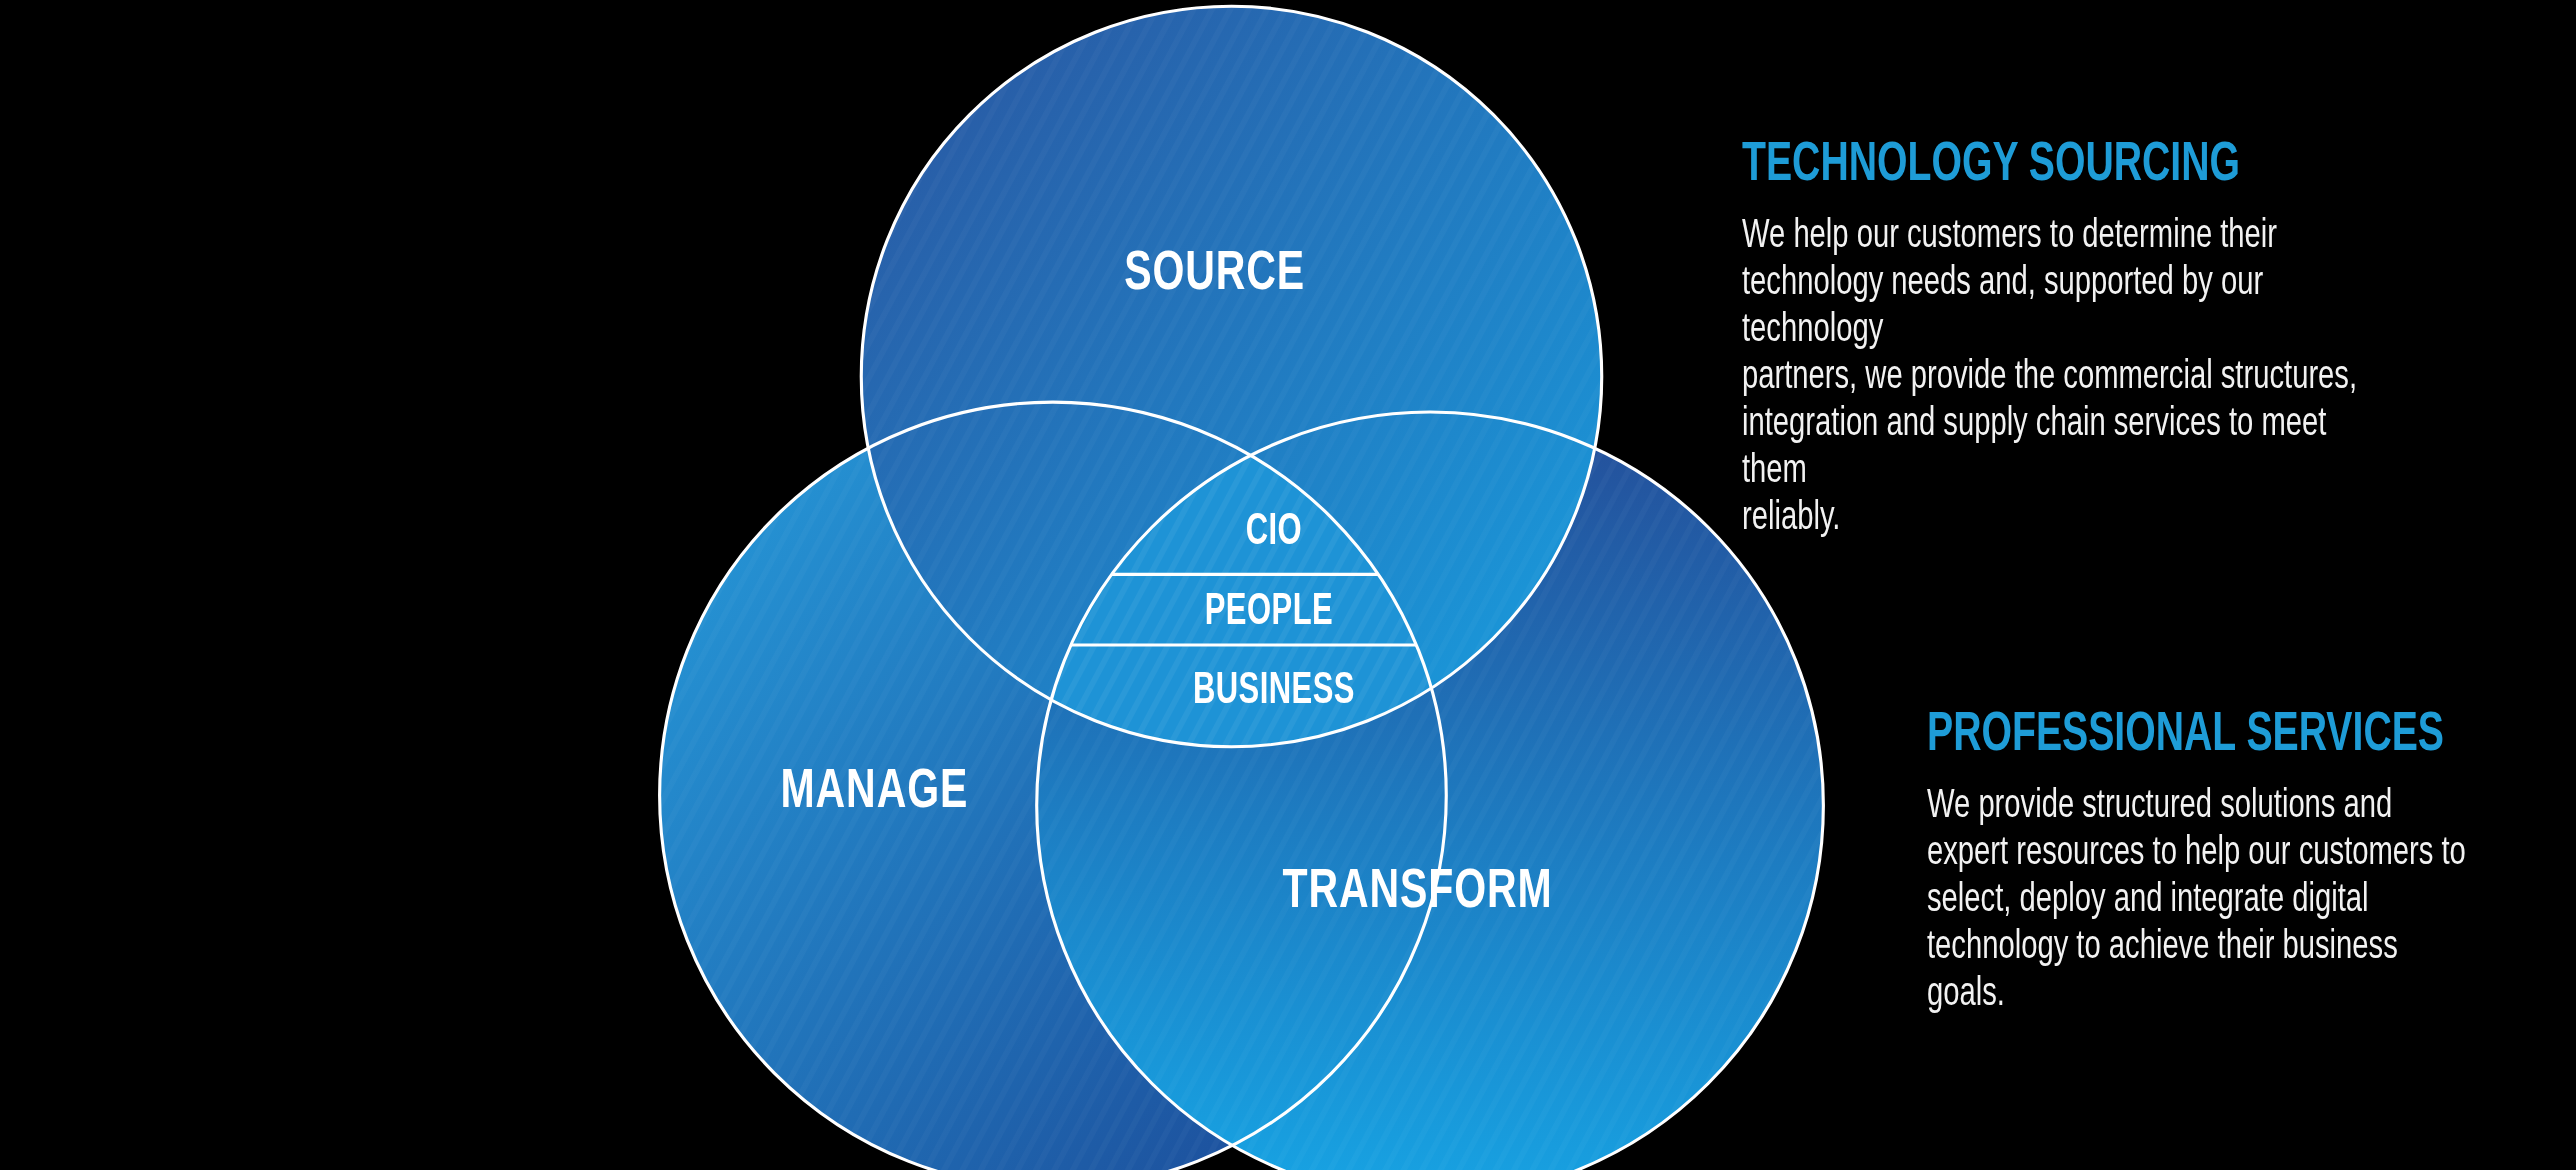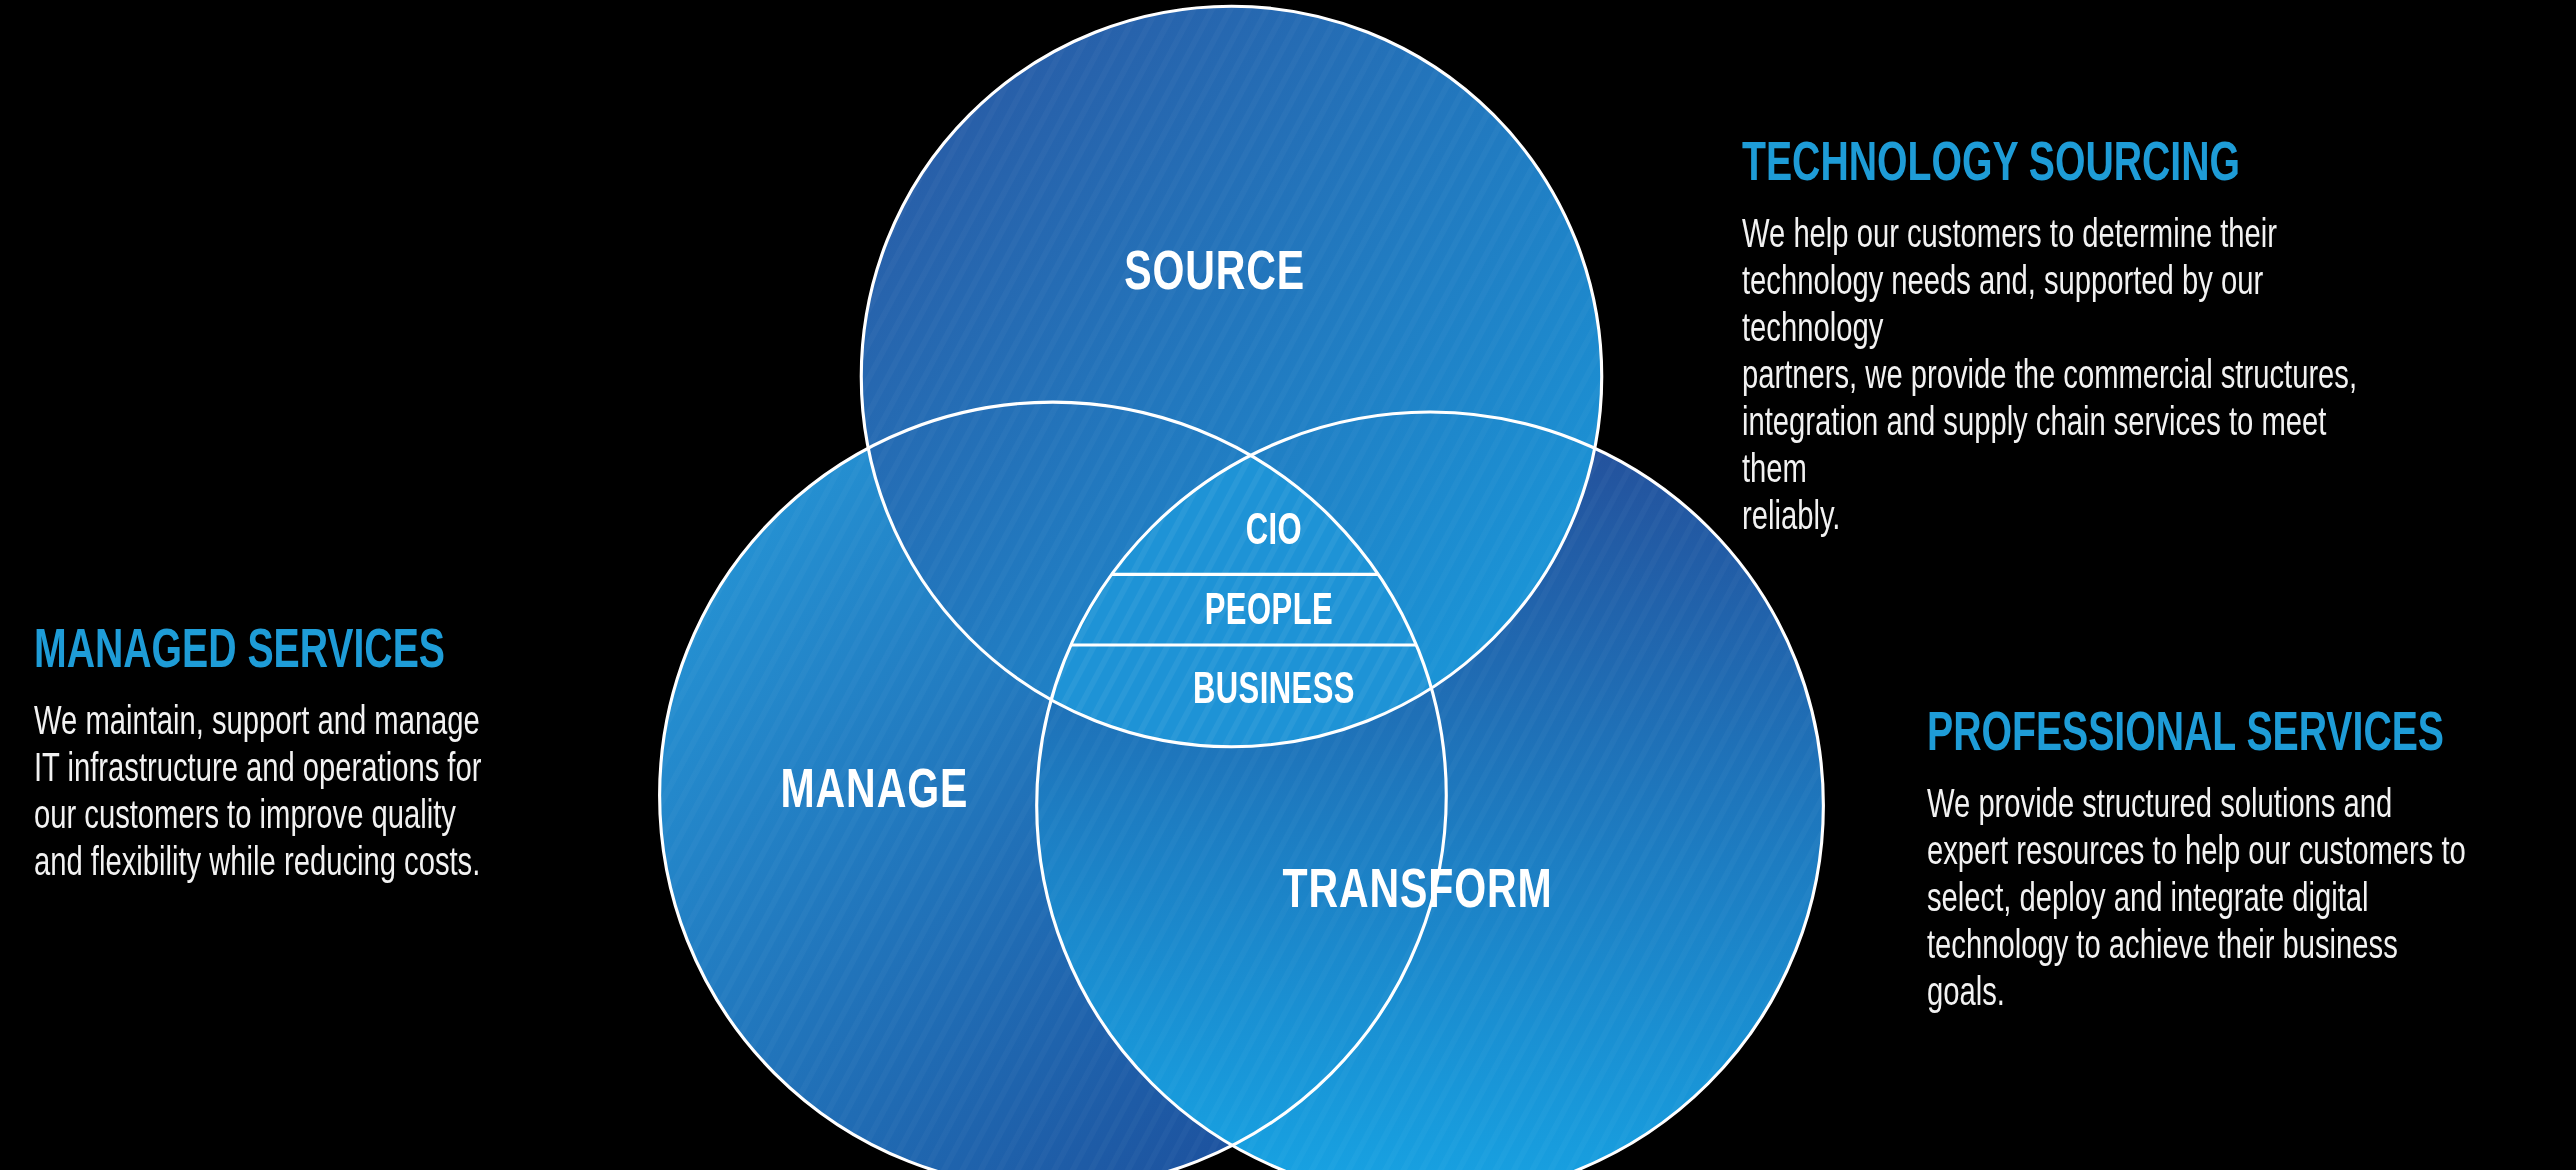--- a/index.html
+++ b/index.html
@@ -140,27 +140,20 @@
 
   <div class="blk blk-tech">
     <h2>TECHNOLOGY SOURCING</h2>
     <p>We help our customers to determine their
 technology needs and, supported by our technology
 partners, we provide the commercial structures,
 integration and supply chain services to meet them
 reliably.</p>
   </div>
 
-  <div class="blk blk-managed">
-    <h2>MANAGED SERVICES</h2>
-    <p>We maintain, support and manage
-IT infrastructure and operations for
-our customers to improve quality
-and flexibility while reducing costs.</p>
-  </div>
 
   <div class="blk blk-prof">
     <h2>PROFESSIONAL SERVICES</h2>
     <p>We provide structured solutions and
 expert resources to help our customers to
 select, deploy and integrate digital
 technology to achieve their business
 goals.</p>
   </div>
 

